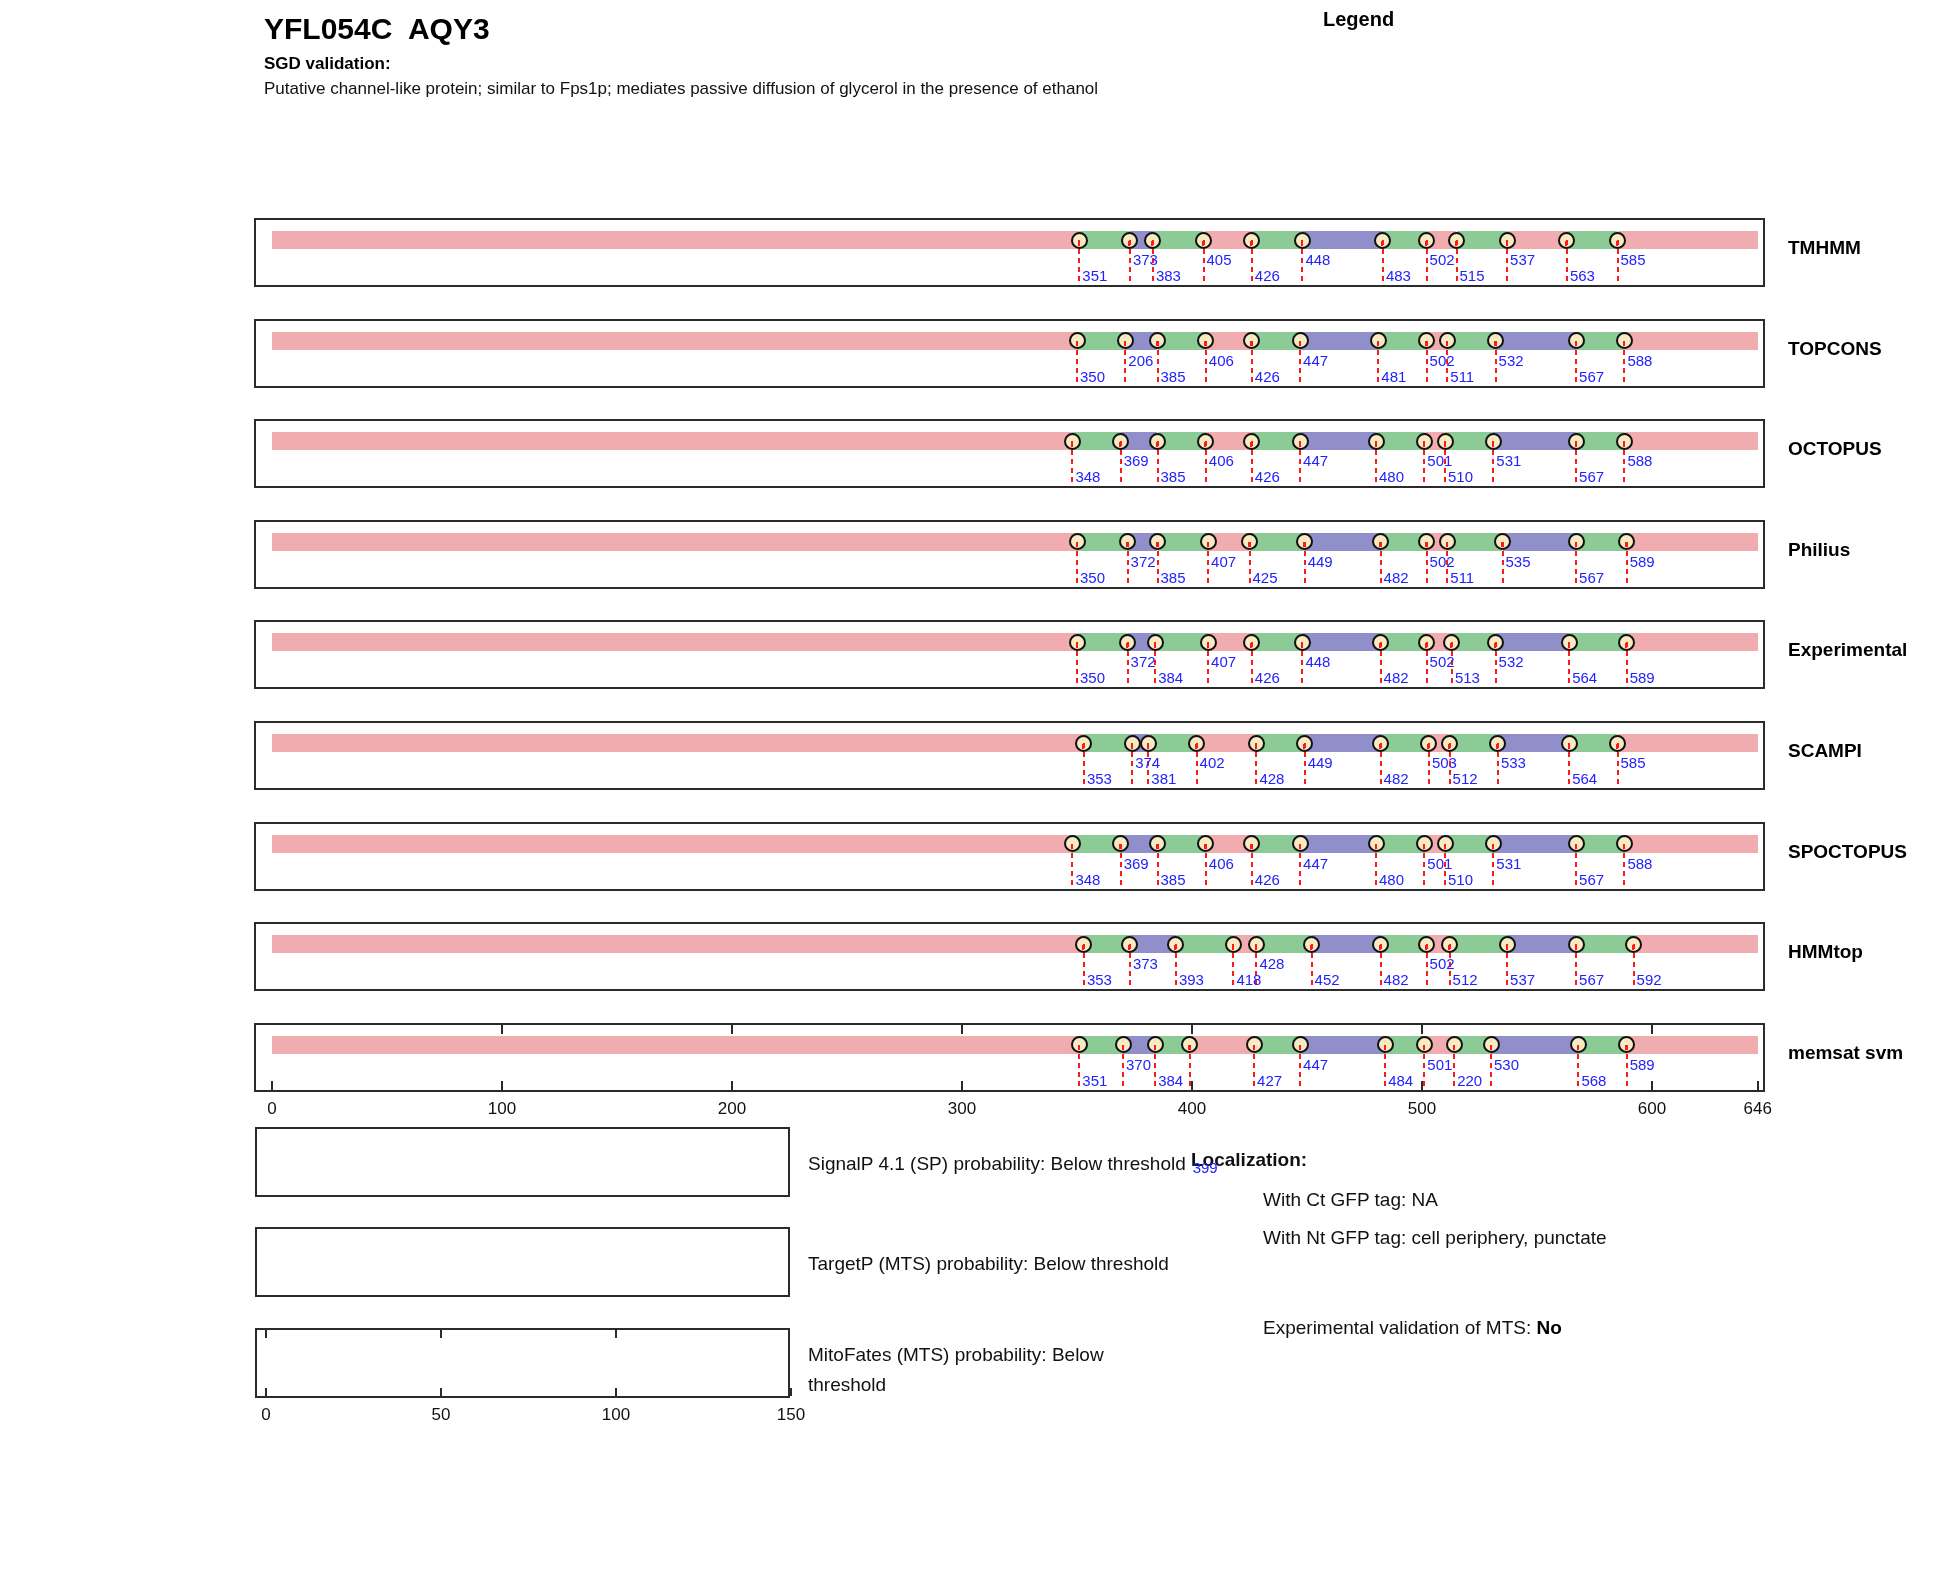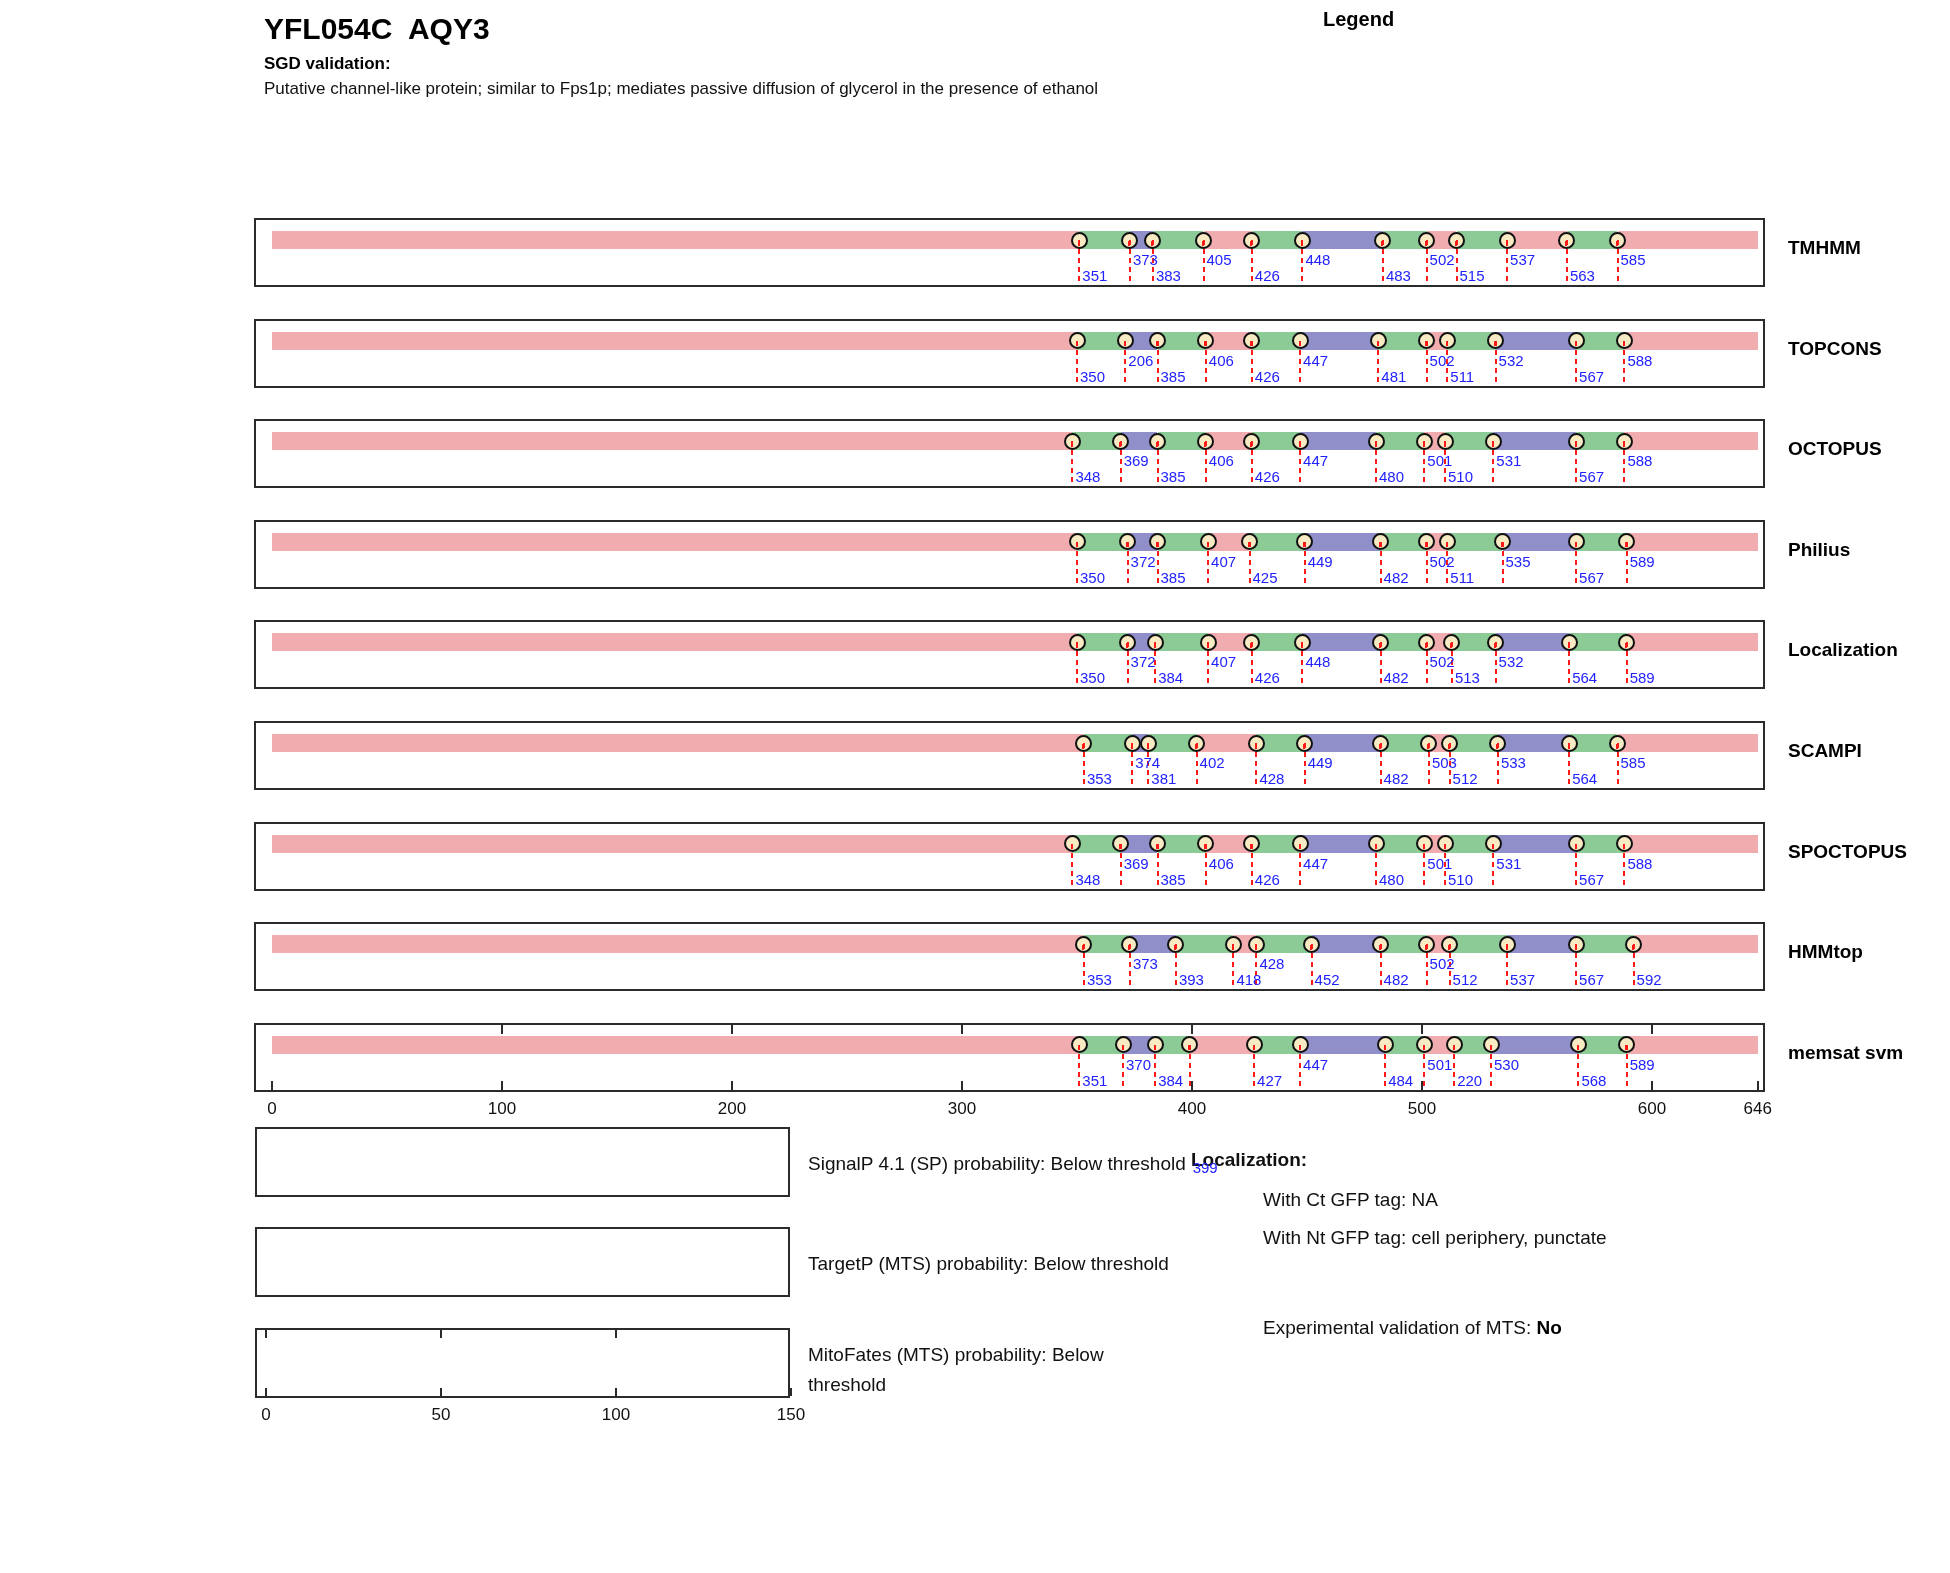--- a/index.html
+++ b/index.html
@@ -407,21 +407,21 @@
       <div class="bline" style="left: 1568.2px; top: 642.4px; height: 44px;"></div>
       <div class="marker" style="left: 1560.7px; top: 633.9px;">
         <div class="abs" style="position: absolute; left: 5px; top: 7px; width: 2px; height: 5px; background: rgb(255, 26, 26);"></div>
       </div>
       <div class="bnum" style="left: 1572.2px; top: 669.4px;">564</div>
       <div class="bline" style="left: 1625.7px; top: 642.4px; height: 44px;"></div>
       <div class="marker" style="left: 1618.2px; top: 633.9px;">
         <div class="abs" style="position: absolute; left: 5px; top: 7px; width: 2px; height: 5px; background: rgb(255, 26, 26);"></div>
       </div>
       <div class="bnum" style="left: 1629.7px; top: 669.4px;">589</div>
-      <div class="row-label" style="left: 1788px; top: 639.4px;">Localization</div>
+      <div class="row-label" style="left: 1788px; top: 639.4px;">Experimental</div>
       <div class="row-box" style="left: 254px; top: 721px; width: 1511px; height: 69px;"></div>
       <div class="seg" style="left: 272px; top: 734px; width: 811.9px; height: 18px; background: rgb(241, 172, 176);"></div>
       <div class="seg" style="left: 1083.9px; top: 734px; width: 48.3px; height: 18px; background: rgb(140, 202, 150);"></div>
       <div class="seg" style="left: 1132.2px; top: 734px; width: 16.1px; height: 18px; background: rgb(145, 143, 201);"></div>
       <div class="seg" style="left: 1148.3px; top: 734px; width: 48.3px; height: 18px; background: rgb(140, 202, 150);"></div>
       <div class="seg" style="left: 1196.6px; top: 734px; width: 59.8px; height: 18px; background: rgb(241, 172, 176);"></div>
       <div class="seg" style="left: 1256.4px; top: 734px; width: 48.3px; height: 18px; background: rgb(140, 202, 150);"></div>
       <div class="seg" style="left: 1304.7px; top: 734px; width: 75.9px; height: 18px; background: rgb(145, 143, 201);"></div>
       <div class="seg" style="left: 1380.6px; top: 734px; width: 48.3px; height: 18px; background: rgb(140, 202, 150);"></div>
       <div class="seg" style="left: 1428.9px; top: 734px; width: 20.7px; height: 18px; background: rgb(241, 172, 176);"></div>

